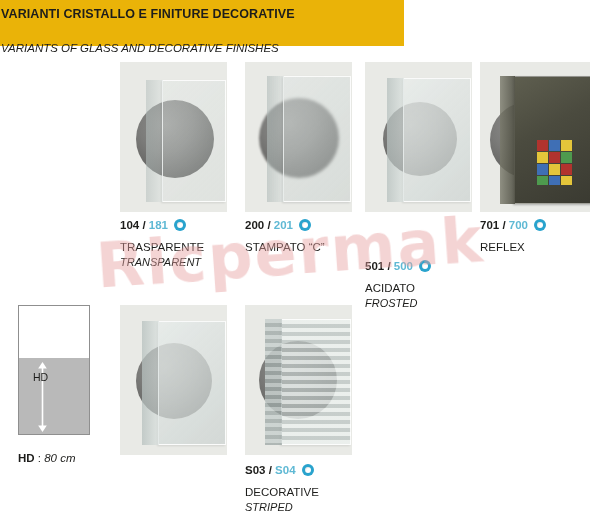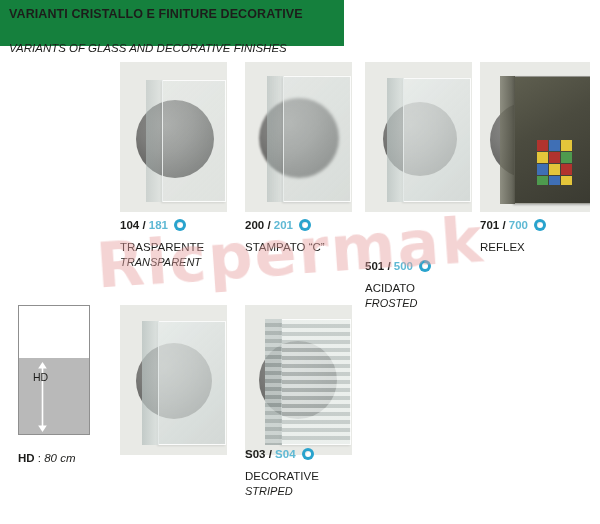--- a/index.html
+++ b/index.html
@@ -13,23 +13,23 @@
   #page {
     position: relative;
     width: 600px; height: 524px;
     background: #ffffff;
   }
 
   
   .banner {
     position: absolute;
     left: 0; top: 0;
-    width: 344px; height: 46px;
-    background: #15803d;
-    padding: 7px 0 0 9px;
+    width: 404px; height: 46px;
+    background: #eab308;
+    padding: 7px 0 0 1px;
   }
   .banner-title {
     font-size: 12.5px;
     font-weight: bold;
     color: #1d1d1b;
     letter-spacing: 0.1px;
     line-height: 15px;
   }
   .banner-sub {
     font-size: 11.5px;
@@ -266,21 +266,21 @@
     </div>
   </div>
 
   <div class="tile" style="left:245px; top:305px;">
     <div class="tile-inner">
       <div class="sphere" style="left:14px; top:36px; width:78px; height:78px;"></div>
       <div class="panel" style="left:36px; top:14px; width:70px; height:126px; background:repeating-linear-gradient(to bottom, rgba(235,240,238,0.85) 0px, rgba(235,240,238,0.85) 4px, rgba(188,196,194,0.75) 4px, rgba(188,196,194,0.75) 8px); box-shadow:-1px 1px 2px rgba(0,0,0,0.10);"></div>
       <div class="panel" style="left:20px; top:14px; width:17px; height:126px; background:repeating-linear-gradient(to bottom, rgba(200,208,206,0.85) 0px, rgba(200,208,206,0.85) 4px, rgba(160,170,168,0.8) 4px, rgba(160,170,168,0.8) 8px); border:none;"></div>
     </div>
   </div>
-  <div class="cap" style="left:245px; top:447px;">
+  <div class="cap" style="left:245px; top:463px;">
     <div class="cap-code">
       <span>S03</span>
       <span class="sep">/</span>
       <span class="alt">S04</span>
       <span class="dot"></span>
     </div>
     <div class="cap-name">DECORATIVE</div>
     <div class="cap-name-it">STRIPED</div>
   </div>
 

